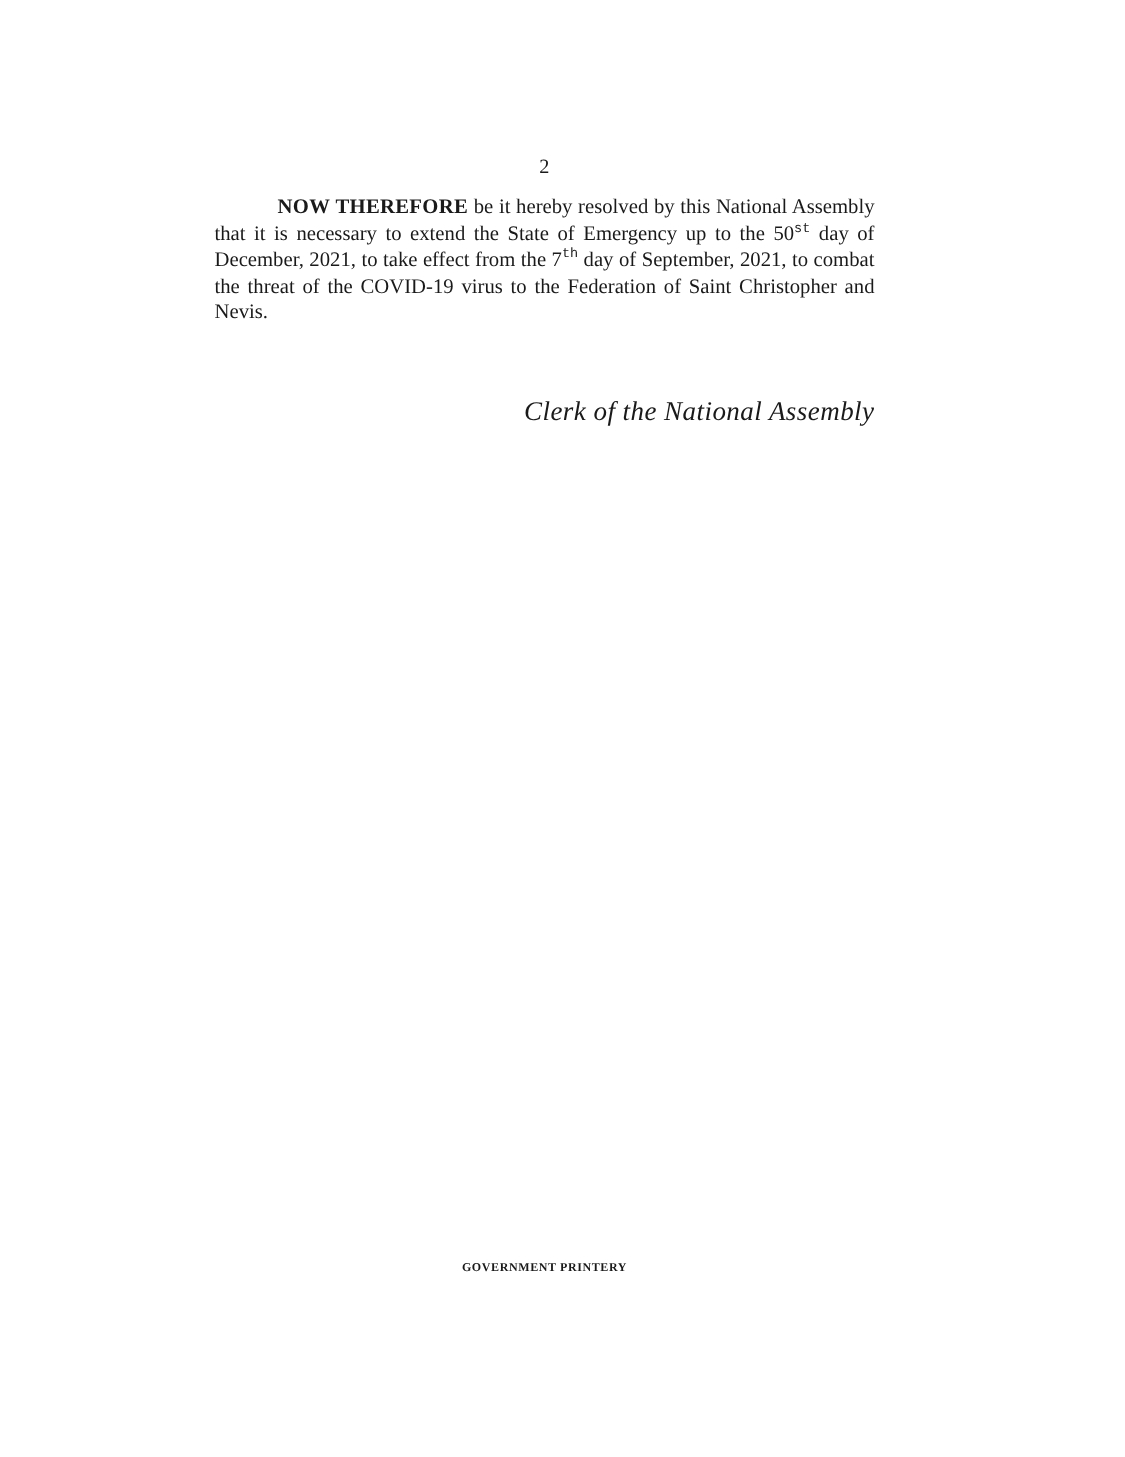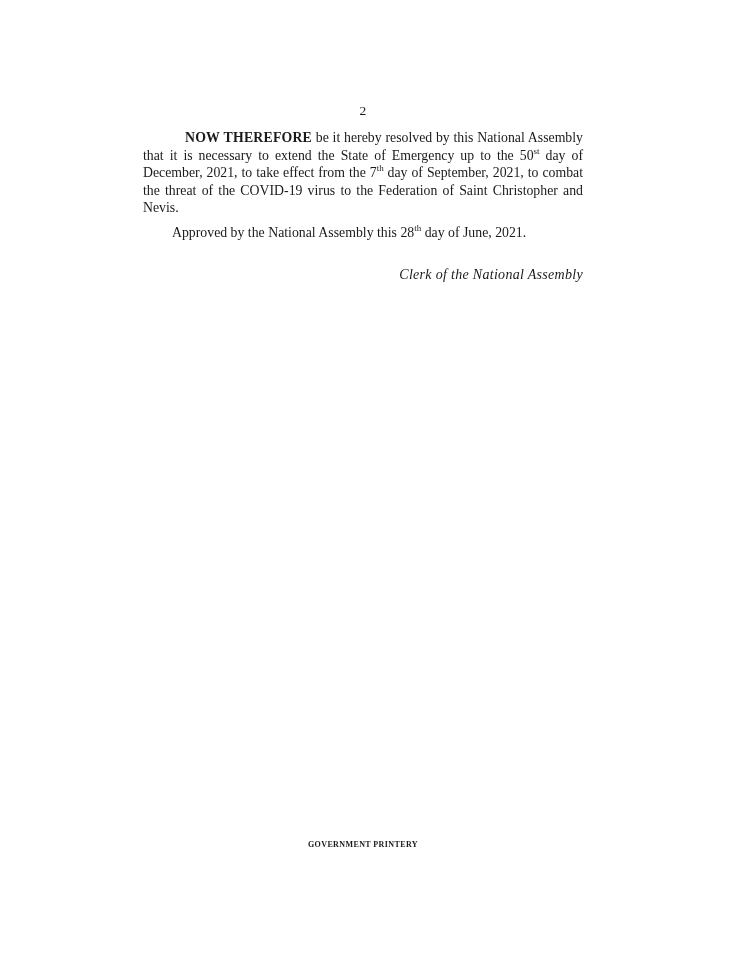--- a/index.html
+++ b/index.html
@@ -34,20 +34,21 @@
     font-size: 13.8px;
     line-height: 17.6px;
     text-align: justify;
     text-indent: 42px;
   }
   .resolution-paragraph b { font-weight: bold; letter-spacing: 0.2px; }
   sup {
     font-size: 9px;
     vertical-align: super;
     line-height: 0;
+    font-family: Liberation Mono, monospace;
   }
   .approved-line {
     position: absolute;
     top: 224px;
     left: 143px;
     width: 440px;
     font-size: 13.8px;
     line-height: 17.6px;
     text-indent: 29px;
   }
@@ -58,21 +59,21 @@
     width: 440px;
     text-align: right;
   }
   .signature-name {
     font-size: 13.5px;
     letter-spacing: 0.6px;
     line-height: 17px;
   }
   .signature-title {
     font-style: italic;
-    font-size: 14px;
+    font-size: 18px;
     letter-spacing: 0.3px;
     line-height: 17px;
   }
   .printery-footer {
     position: absolute;
     top: 820px;
     left: 143px;
     width: 440px;
     text-align: center;
     font-weight: bold;
@@ -84,21 +85,20 @@
 </style>
 </head>
 <body>
 
 <div class="page">
 
   <div class="page-number">2</div>
 
   <p class="resolution-paragraph"><b>NOW THEREFORE</b><span> be it hereby resolved by this National Assembly that it is necessary to extend the State of Emergency up to the 50</span><sup>st</sup><span> day of December, 2021, to take effect from the 7</span><sup>th</sup><span> day of September, 2021, to combat the threat of the COVID-19 virus to the Federation of Saint Christopher and Nevis.</span></p>
 
-  <p class="approved-line"><span>Approved by the National Assembly this 28</span><sup>th</sup><span> day of June, 2021.</span></p>
 
   <div class="signature-block">
     <div class="signature-title">Clerk of the National Assembly</div>
   </div>
 
   <div class="printery-footer">
     <div>GOVERNMENT PRINTERY</div>
   </div>
 
 </div>

